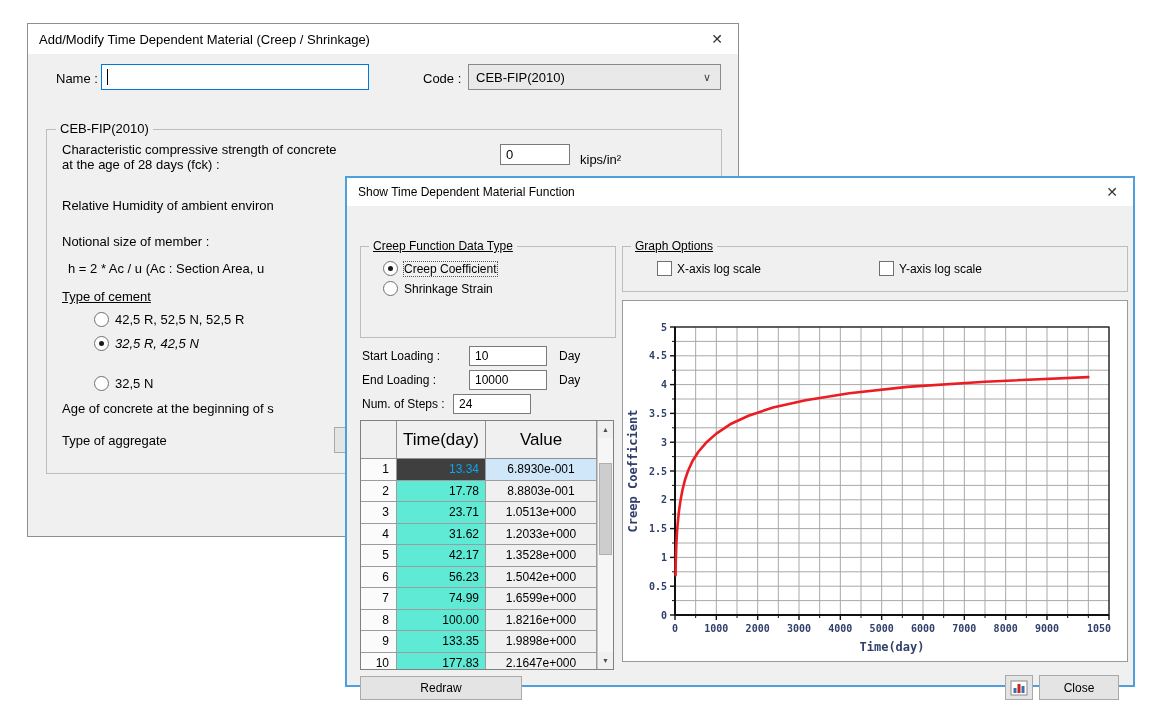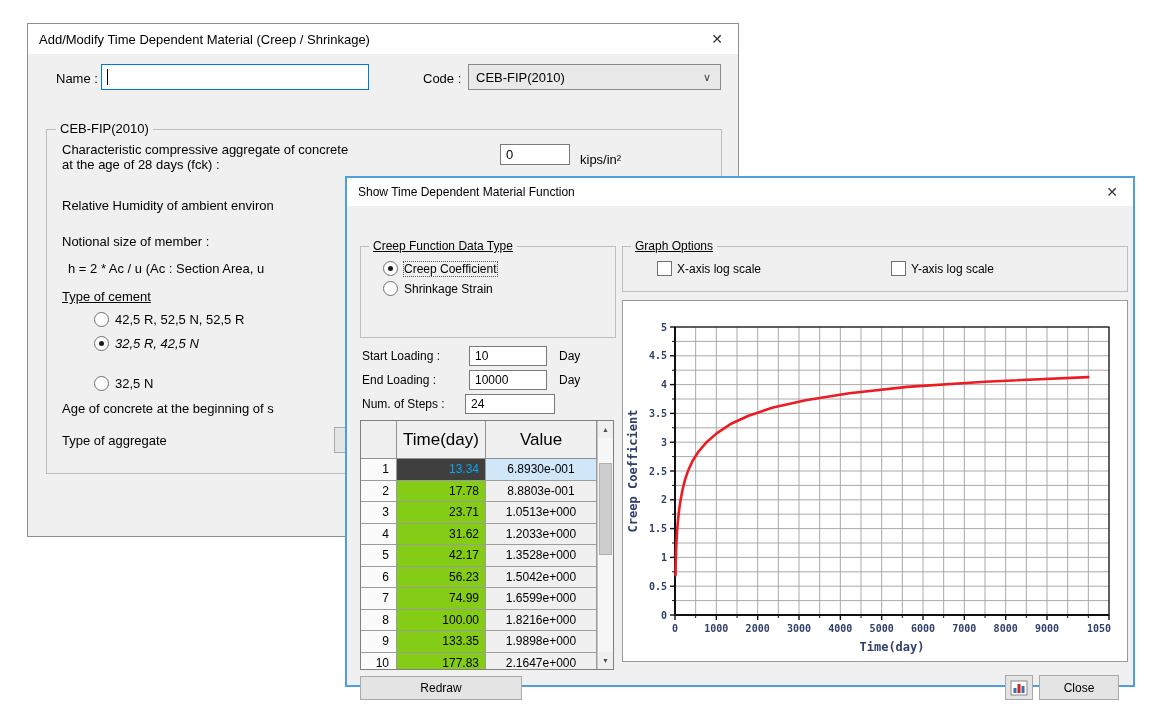--- a/index.html
+++ b/index.html
@@ -46,21 +46,21 @@
   
   #creep-table{position:absolute;box-sizing:border-box;border:1px solid #808080;background:#f0f0f0;overflow:hidden;}
   .thead{display:flex;height:38px;}
   .hcell{box-sizing:border-box;border-right:1px solid #919191;border-bottom:1px solid #919191;
          background:#f0f0f0;display:flex;align-items:center;justify-content:center;
          font-size:17px;line-height:14px;}
   .trow{display:flex;height:21.5px;}
   .tcell{box-sizing:border-box;border-right:1px solid #9c9c9c;border-bottom:1px solid #9c9c9c;
          font-size:12px;display:flex;align-items:center;}
   .c-num{width:36px;background:#fbfbfb;justify-content:flex-end;padding-right:7px;}
-  .c-time{width:89px;background:#84cc16;justify-content:flex-end;padding-right:6px;}
+  .c-time{width:89px;background:#5eead4;justify-content:flex-end;padding-right:6px;}
   .c-val{width:111px;background:#f0f0f0;justify-content:center;}
   .h-num{width:36px;} .h-time{width:89px;} .h-val{width:111px;}
   .sel-dark{background:#3f3f3f;color:#0ea5e9;}
   .sel-blue{background:#cfe7f9;}
   .vscroll{position:absolute;top:0;right:0;width:16px;bottom:0;background:#f6f6f6;border-left:1px solid #c6c6c6;box-sizing:border-box;}
   .sb-arrow{position:absolute;left:0;right:0;height:17px;display:flex;align-items:center;justify-content:center;
             font-size:7px;color:#505050;background:#f0f0f0;}
   .sb-up{top:0;} .sb-down{bottom:0;}
   .sb-thumb{position:absolute;left:1px;right:1px;top:42px;height:92px;background:#cdcdcd;border:1px solid #b0b0b0;box-sizing:border-box;}
   
@@ -83,21 +83,21 @@
           <span></span>
         </div>
       <span class="abs lbl" style="left:395px;top:17px;">Code :</span>
       <div class="abs combo" style="left:440px;top:10px;width:253px;height:26px;">
         <span>CEB-FIP(2010)</span>
         <span class="chev">∨</span>
       </div>
 
       <div class="groupbox" style="left:18px;top:75px;width:676px;height:345px;">
         <span class="group-label">CEB-FIP(2010)</span>
-        <span class="abs lbl" style="left:15px;top:12px;">Characteristic compressive aggregate of concrete</span>
+        <span class="abs lbl" style="left:15px;top:12px;">Characteristic compressive strength of concrete</span>
         <span class="abs lbl" style="left:15px;top:27px;">at the age of 28 days (fck) :</span>
         <div class="abs inputbox" style="left:453px;top:14px;width:70px;height:21px;">
             <span>0</span>
           </div>
         <span class="abs lbl" style="left:533px;top:22px;">kips/in²</span>
         <span class="abs lbl" style="left:15px;top:68px;">Relative Humidity of ambient environ</span>
         <span class="abs lbl" style="left:15px;top:104px;">Notional size of member :</span>
         <span class="abs lbl" style="left:21px;top:131px;">h = 2 * Ac / u  (Ac : Section Area, u</span>
         <span class="abs lbl" style="left:15px;top:159px;text-decoration:underline;">Type of cement</span>
         <div class="abs" style="left:47px;top:182px;" id="cement-options">
@@ -158,21 +158,21 @@
           </div>
           <div style="position: relative; height: 24px;">
             <span class="lbl2 abs" style="left: 0px; top: 3px;">End Loading :</span>
             <div class="inputbox abs" style="left: 107px; top: 0px; width: 78px; height: 20px; font-size: 12px;">
               <span>10000</span>
             </div>
             <span class="lbl2 abs" style="left: 197px; top: 3px;">Day</span>
           </div>
           <div style="position: relative; height: 24px;">
             <span class="lbl2 abs" style="left: 0px; top: 3px;">Num. of Steps :</span>
-            <div class="inputbox abs" style="left: 103px; top: 0px; width: 90px; height: 20px; font-size: 12px;">
+            <div class="inputbox abs" style="left: 91px; top: 0px; width: 78px; height: 20px; font-size: 12px;">
               <span>24</span>
             </div>
           </div>
         </div>
 
       <div id="creep-table" style="left:13px;top:214px;width:254px;height:250px;">
         <div class="thead">
           <div class="hcell h-num"></div>
           <div class="hcell h-time">
             <span>Time</span>
@@ -245,21 +245,21 @@
           <span>Redraw</span>
         </div>
 
       <div class="groupbox" style="left:275px;top:40px;width:506px;height:46px;">
         <span class="group-label2">Graph Options</span>
         <div id="graph-option-checks">
             <div class="cb-item" style="left: 34px; top: 14px;">
               <span class="checkbox"></span>
               <span class="radio-label lbl2">X-axis log scale</span>
             </div>
-            <div class="cb-item" style="left: 268px; top: 14px;">
+            <div class="cb-item" style="left: 256px; top: 14px;">
               <span class="checkbox"></span>
               <span class="radio-label lbl2">Y-axis log scale</span>
             </div>
           </div>
       </div>
 
       <div id="chart-frame" style="left:275px;top:94px;width:506px;height:362px;">
         <svg id="chart-svg" width="504" height="360">
             <line x1="52" y1="26" x2="52" y2="314" stroke="#a9a9a9" stroke-width="1"></line>
             <line x1="72.66666666666666" y1="26" x2="72.66666666666666" y2="314" stroke="#a9a9a9" stroke-width="1"></line>

